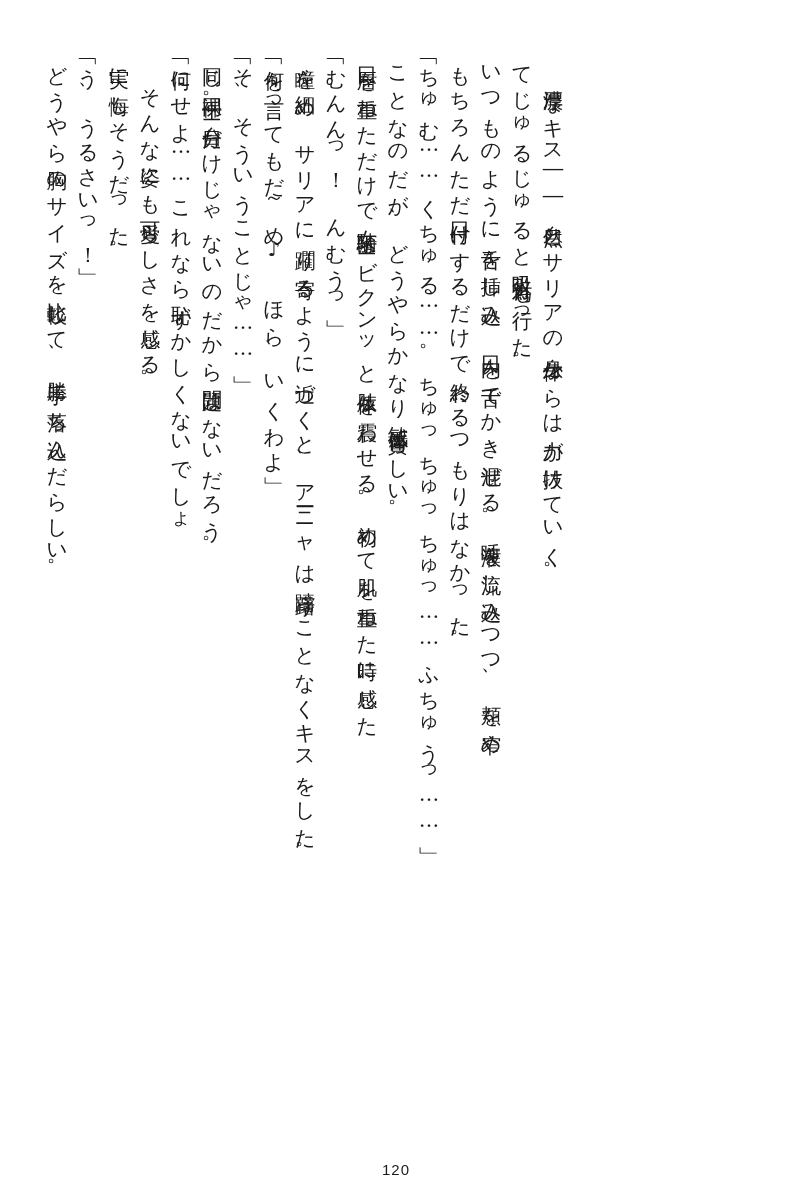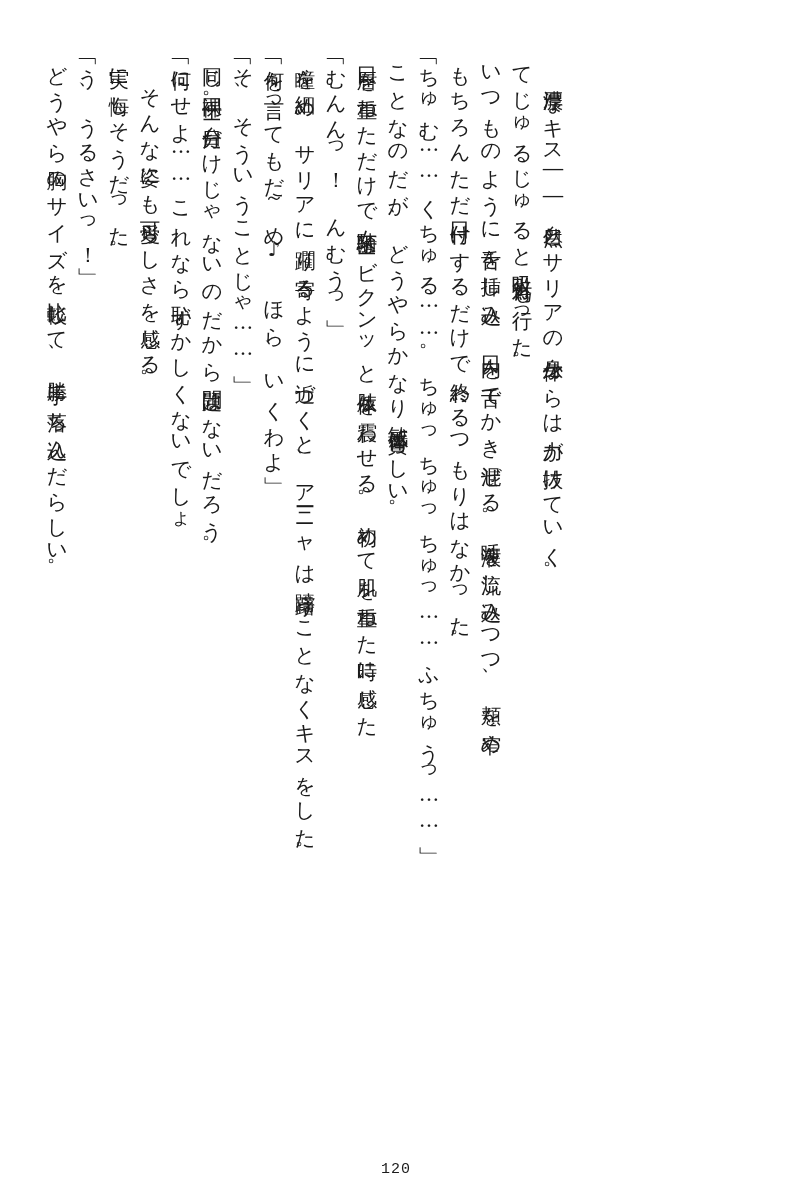--- a/index.html
+++ b/index.html
@@ -52,21 +52,21 @@
   }
   .line.indent {
     padding-top: 22px;
   }
   #page-number {
     position: absolute;
     bottom: 22px;
     left: 0;
     width: 792px;
     text-align: center;
-    font-family: Liberation Mono, monospace;
+    font-family: Liberation Sans, sans-serif;
     font-size: 15px;
     color: #1b1b1b;
     letter-spacing: 1px;
   }
 </style>
 </head>
 <body>
 
 <div id="page">
 

